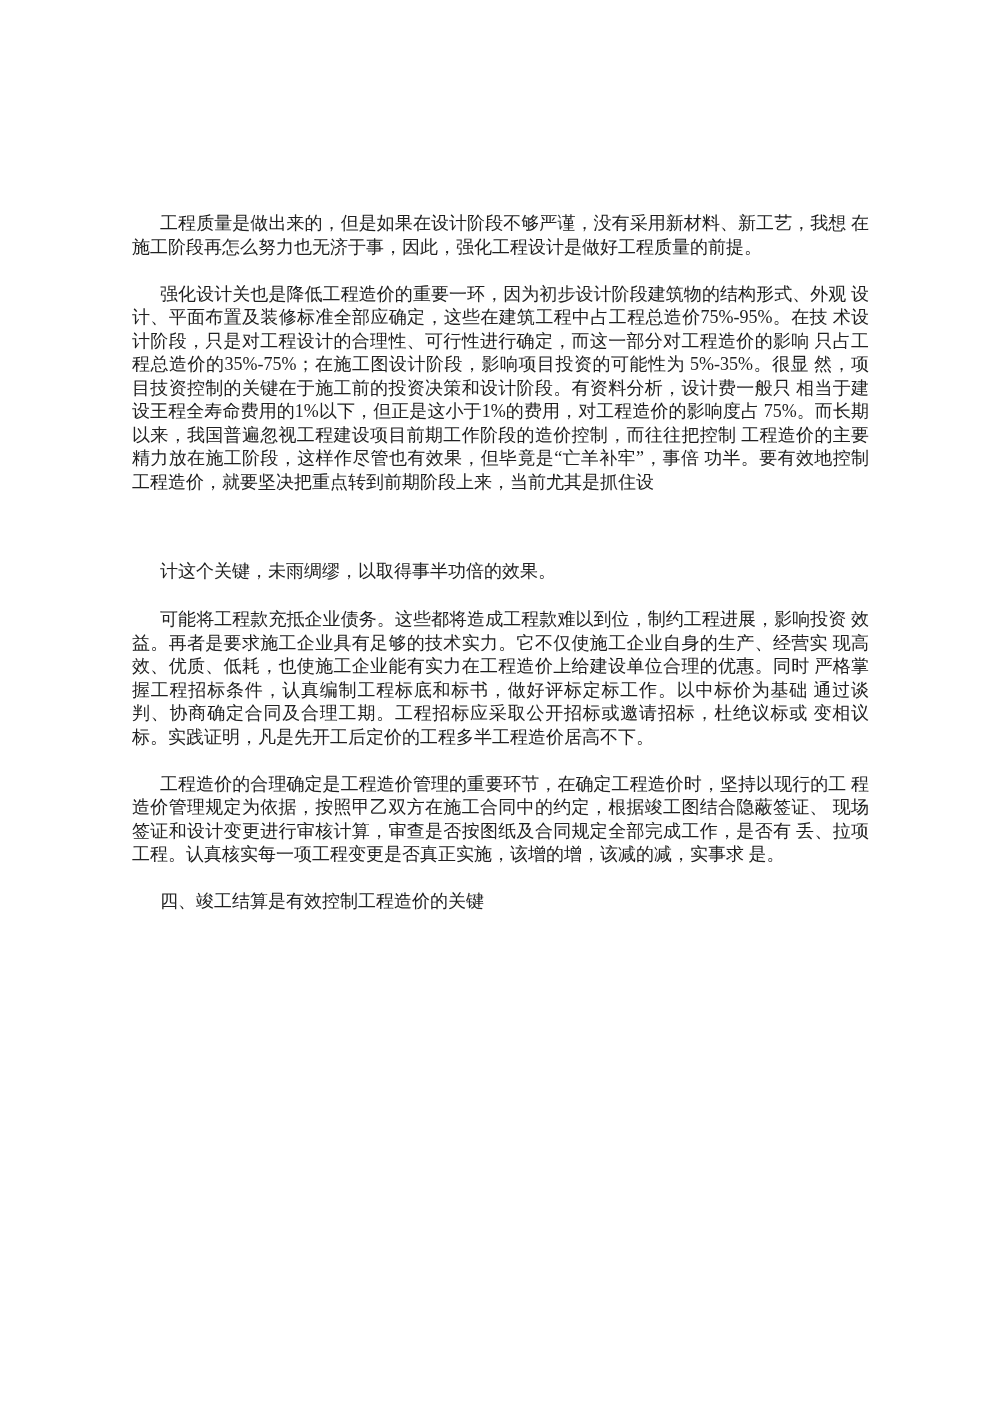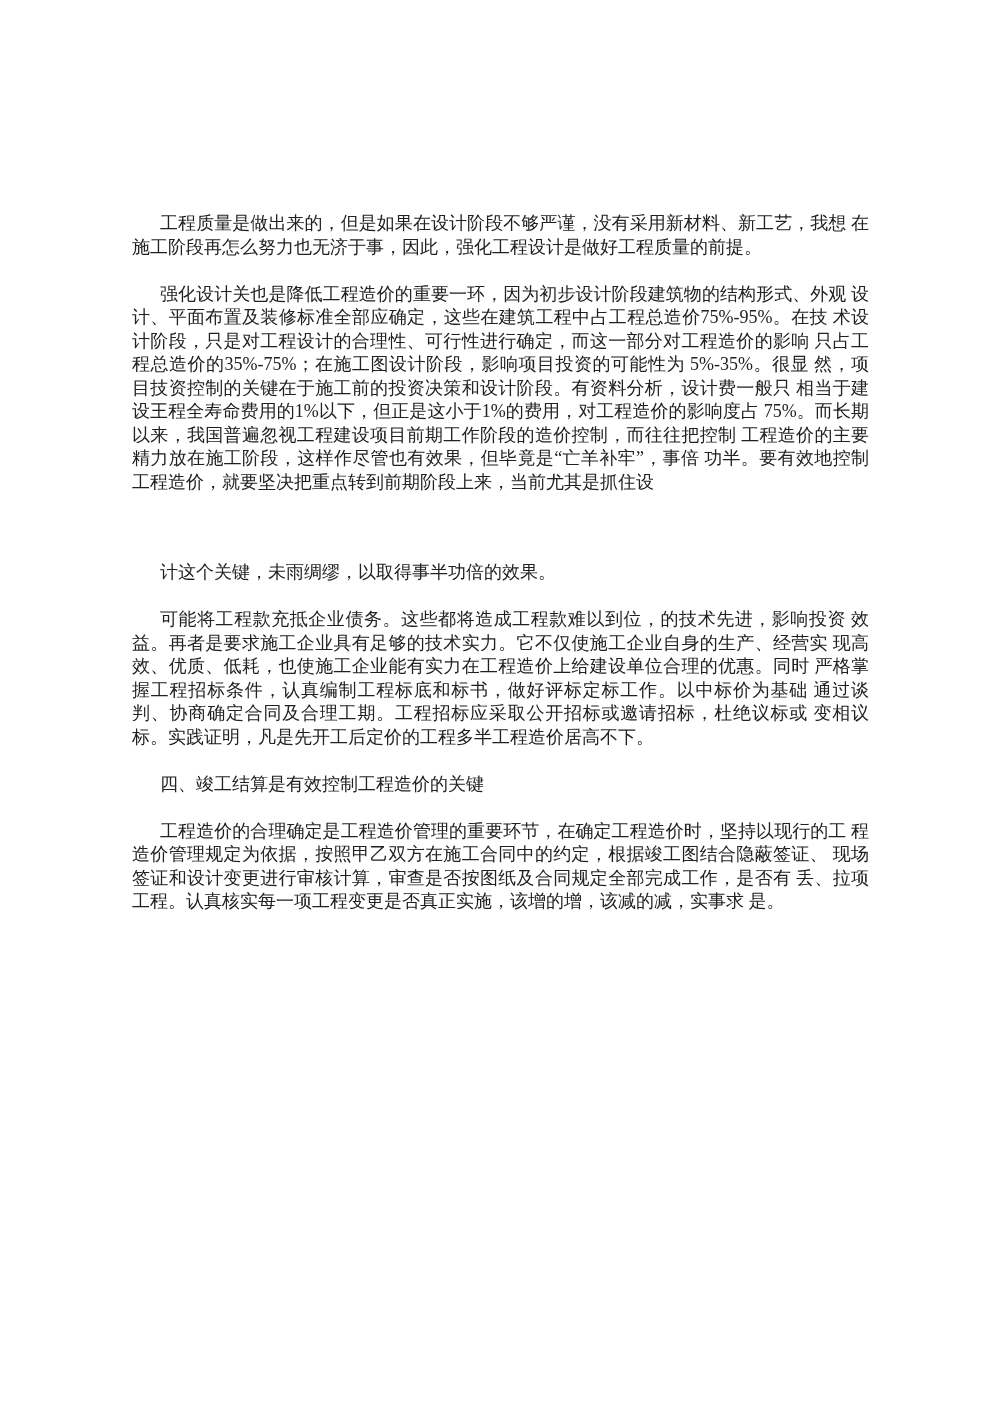--- a/index.html
+++ b/index.html
@@ -25,25 +25,26 @@
     text-align: justify;
     margin-top: 36px;
   }
   .para {
     margin: 0 0 23.5px 0;
     text-indent: 28px;
     word-break: break-all;
   }
   .para.page-break-gap {
     margin-top: 67px;
+    font-family: Liberation Mono, monospace;
   }
 </style>
 </head>
 <body>
 
 <div class="page">
   <p class="para">工程质量是做出来的，但是如果在设计阶段不够严谨，没有采用新材料、新工艺，我想 在施工阶段再怎么努力也无济于事，因此，强化工程设计是做好工程质量的前提。</p>
   <p class="para">强化设计关也是降低工程造价的重要一环，因为初步设计阶段建筑物的结构形式、外观 设计、平面布置及装修标准全部应确定，这些在建筑工程中占工程总造价75%-95%。在技 术设计阶段，只是对工程设计的合理性、可行性进行确定，而这一部分对工程造价的影响 只占工程总造价的35%-75%；在施工图设计阶段，影响项目投资的可能性为 5%-35%。很显 然，项目技资控制的关键在于施工前的投资决策和设计阶段。有资料分析，设计费一般只 相当于建设王程全寿命费用的1%以下，但正是这小于1%的费用，对工程造价的影响度占 75%。而长期以来，我国普遍忽视工程建设项目前期工作阶段的造价控制，而往往把控制 工程造价的主要精力放在施工阶段，这样作尽管也有效果，但毕竟是“亡羊补牢”，事倍 功半。要有效地控制工程造价，就要坚决把重点转到前期阶段上来，当前尤其是抓住设</p>
   <p class="para page-break-gap">计这个关键，未雨绸缪，以取得事半功倍的效果。</p>
-  <p class="para">可能将工程款充抵企业债务。这些都将造成工程款难以到位，的技术先进，影响投资 效益。再者是要求施工企业具有足够的技术实力。它不仅使施工企业自身的生产、经营实 现高效、优质、低耗，也使施工企业能有实力在工程造价上给建设单位合理的优惠。同时 严格掌握工程招标条件，认真编制工程标底和标书，做好评标定标工作。以中标价为基础 通过谈判、协商确定合同及合理工期。工程招标应采取公开招标或邀请招标，杜绝议标或 变相议标。实践证明，凡是先开工后定价的工程多半工程造价居高不下。</p>
+  <p class="para">可能将工程款充抵企业债务。这些都将造成工程款难以到位，制约工程进展，影响投资 效益。再者是要求施工企业具有足够的技术实力。它不仅使施工企业自身的生产、经营实 现高效、优质、低耗，也使施工企业能有实力在工程造价上给建设单位合理的优惠。同时 严格掌握工程招标条件，认真编制工程标底和标书，做好评标定标工作。以中标价为基础 通过谈判、协商确定合同及合理工期。工程招标应采取公开招标或邀请招标，杜绝议标或 变相议标。实践证明，凡是先开工后定价的工程多半工程造价居高不下。</p>
+  <p class="para">工程造价的合理确定是工程造价管理的重要环节，在确定工程造价时，坚持以现行的工 程造价管理规定为依据，按照甲乙双方在施工合同中的约定，根据竣工图结合隐蔽签证、 现场签证和设计变更进行审核计算，审查是否按图纸及合同规定全部完成工作，是否有 丢、拉项工程。认真核实每一项工程变更是否真正实施，该增的增，该减的减，实事求 是。</p>
   <p class="para">四、竣工结算是有效控制工程造价的关键</p>
-  <p class="para">工程造价的合理确定是工程造价管理的重要环节，在确定工程造价时，坚持以现行的工 程造价管理规定为依据，按照甲乙双方在施工合同中的约定，根据竣工图结合隐蔽签证、 现场签证和设计变更进行审核计算，审查是否按图纸及合同规定全部完成工作，是否有 丢、拉项工程。认真核实每一项工程变更是否真正实施，该增的增，该减的减，实事求 是。</p>
 </div>
 
 </body></html>

